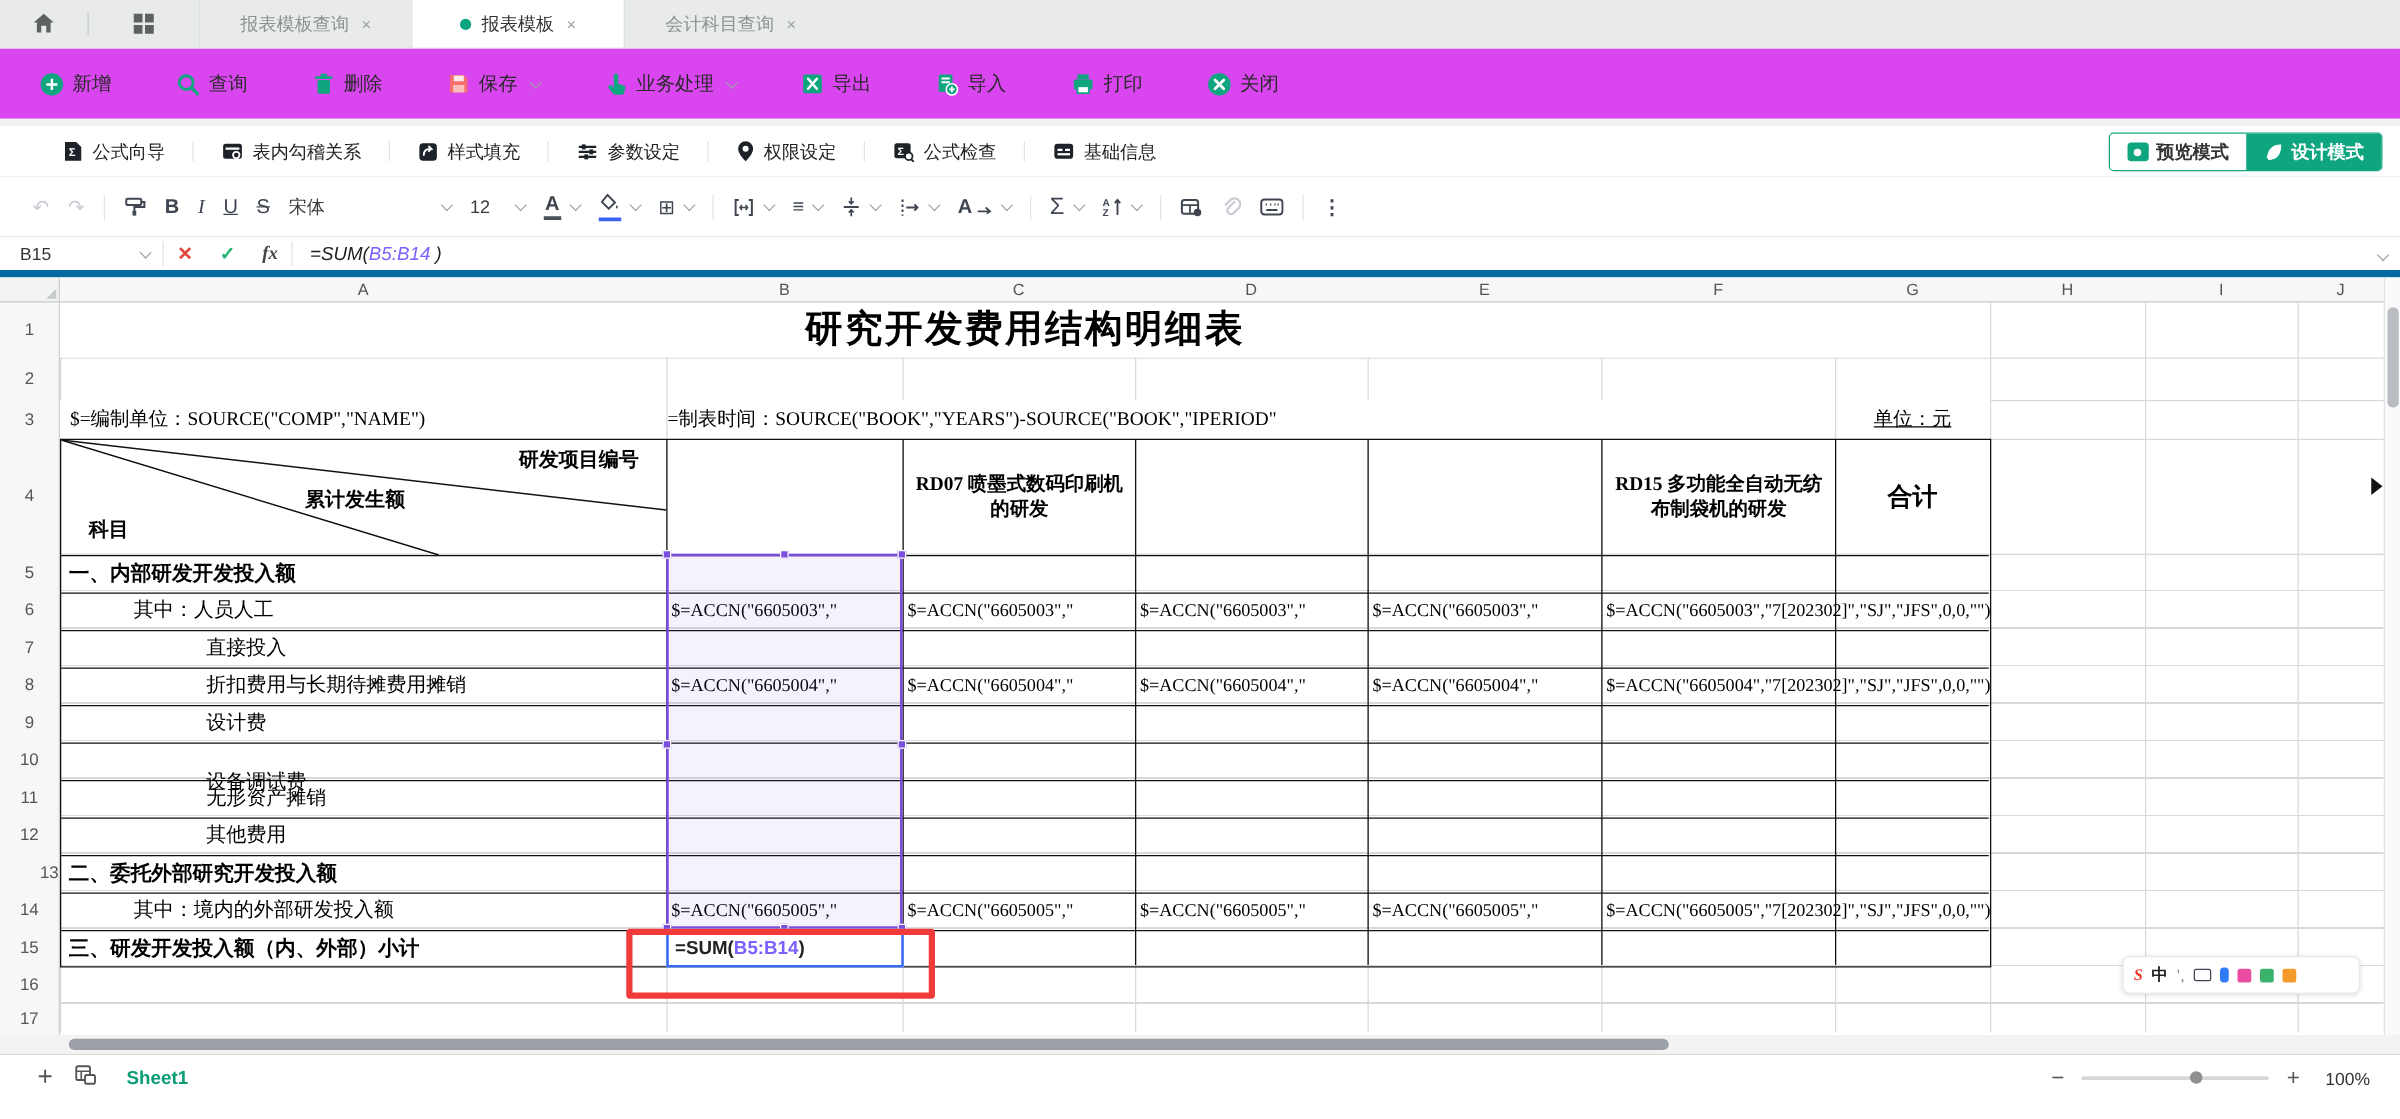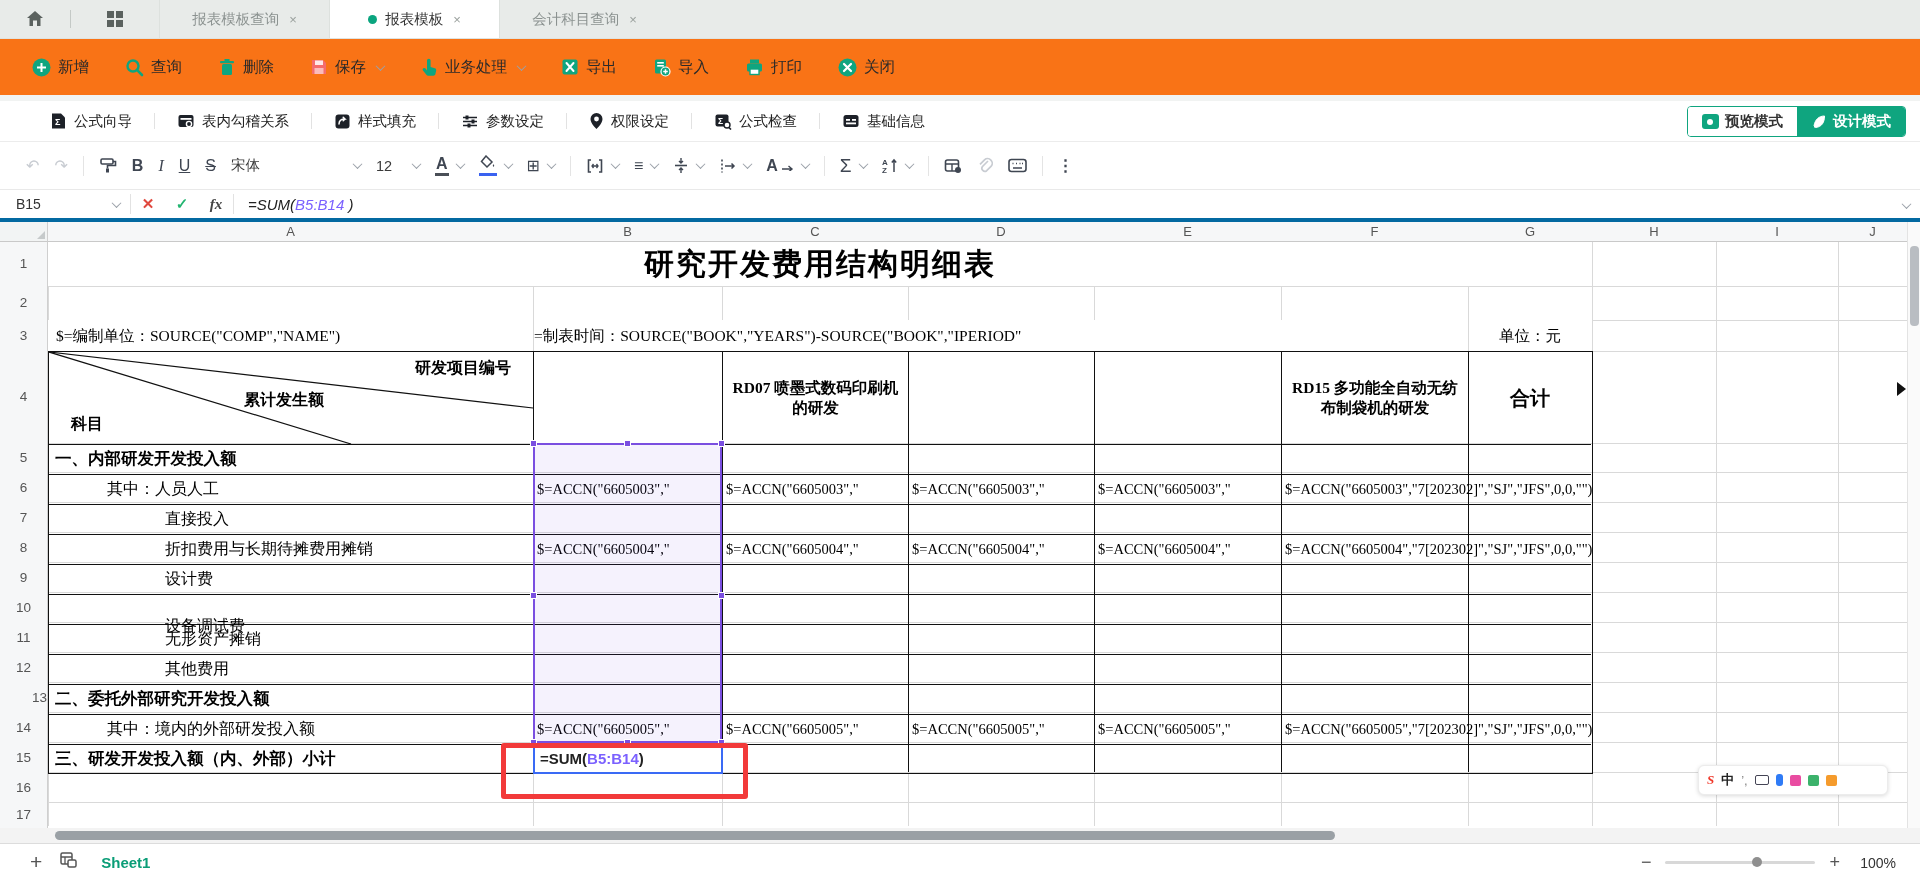--- a/index.html
+++ b/index.html
@@ -13,22 +13,22 @@
   .tb-home { width:70px; display:flex; align-items:center; justify-content:center; cursor:pointer; }
   .tb-sep { width:1px; height:18px; background:#c4c9c6; align-self:center; }
   .tb-grid { width:88px; display:flex; align-items:center; justify-content:center; cursor:pointer; }
   .tab { display:flex; align-items:center; gap:8px; padding:0 20px; min-width:170px; justify-content:center;
     font-size:14.5px; color:#8b9290; border-left:1px solid #dde1de; cursor:pointer; }
   .tab.active { background:#fff; color:#333; }
   .tab .dot { width:9px; height:9px; border-radius:50%; background:#0aa57f; }
   .tab .x { color:#9aa09d; font-size:13px; margin-left:2px; }
 
   
-  .maintb { position:absolute; left:0; top:39px; width:1920px; height:56px; background:#f97316;
-    display:flex; align-items:center; gap:36px; padding-left:32px; }
+  .maintb { position:absolute; left:0; top:39px; width:1920px; height:56px; background:#d946ef;
+    display:flex; align-items:center; gap:52px; padding-left:32px; }
   .mbtn { display:flex; align-items:center; gap:7px; font-size:15.5px; color:#2a2a2a; cursor:pointer; }
   .chev { width:7px; height:7px; border-right:1.6px solid #9aa0a8; border-bottom:1.6px solid #9aa0a8;
     display:inline-block; transform:rotate(45deg) translate(-1px,-1px); margin-left:4px; }
   .gapstrip { position:absolute; left:0; top:95px; width:1920px; height:6px; background:#f1f3f2; }
 
   
   .designtb { position:absolute; left:0; top:101px; width:1920px; height:41px; background:#fff;
     display:flex; align-items:center; padding-left:28px; border-bottom:1px solid #ececec; }
   .dbtn { display:flex; align-items:center; gap:7px; font-size:14.5px; color:#222; cursor:pointer; padding:0 22px; }
   .dsep { width:1px; height:16px; background:#e2e2e2; }
@@ -48,21 +48,21 @@
   .dim { color:#c8ccd2; }
   .fsep { width:1px; height:20px; background:#e4e4e4; }
   .glyph { font-weight:600; }
   .fontname { font-size:14.5px; color:#3a3a3a; width:130px; display:flex; justify-content:space-between; align-items:center; cursor:pointer; }
   .fontsize { font-size:14.5px; color:#3a3a3a; width:44px; display:flex; justify-content:space-between; align-items:center; cursor:pointer; }
   .ul-a { border-bottom:3px solid #4a4f57; padding:0 1px 0 1px; font-weight:600; }
   .ul-bucket { border-bottom:3px solid #3a62f0; padding:0 1px; }
 
   
   .fxbar { position:absolute; left:0; top:190px; width:1920px; height:32px; background:#fff;
-    border-bottom:4px solid #0369a1; display:flex; align-items:center; }
+    border-bottom:6px solid #0369a1; display:flex; align-items:center; }
   .namebox { width:130px; padding:0 10px 0 16px; display:flex; justify-content:space-between; align-items:center;
     font-size:14px; color:#333; height:100%; cursor:pointer; }
   .fxdiv { width:1px; height:20px; background:#e2e2e2; }
   .fxbtn { width:34px; text-align:center; font-size:15px; cursor:pointer; }
   .fxformula { margin-left:14px; font-size:15px; color:#222;font-style:italic; }
   .refpurple { color:#7b61ff; }
   .fxbar-collapse { position:absolute; right:10px; top:12px; }
 
   
   .grid { position:absolute; left:0; top:222px; width:1920px; height:606px; background:#fff; overflow:hidden; }
@@ -482,21 +482,21 @@
     <div class="hl" style="top:221px;"></div>
 
     <div class="patch" style="left:48px;top:20px;width:1544px;height:44px;"></div>
     <div class="patch" style="left:48px;top:98px;width:1544px;height:31px;"></div>
     <div class="v" style="left:533px;top:98px;height:31px;"></div>
     <div class="v" style="left:1468px;top:98px;height:31px;"></div>
 
     <div class="title serif">研究开发费用结构明细表</div>
     <div class="r3txt serif" style="left:56px;width:470px;overflow:hidden;">$=编制单位：SOURCE("COMP","NAME")</div>
     <div class="r3txt serif" style="left:534px;width:562px;overflow:hidden;">=制表时间：SOURCE("BOOK","YEARS")-SOURCE("BOOK","IPERIOD"</div>
-    <div class="r3txt serif" style="left:1468px;width:124px;text-align:center;">单位：元</div>
+    <div class="r3txt serif" style="left:1468px;width:124px;text-align:center;text-decoration:underline;">单位：元</div>
 
     <div class="tbl">
       <div class="tv" style="left:484px;"></div>
       <div class="tv" style="left:673px;"></div>
       <div class="tv" style="left:859px;"></div>
       <div class="tv" style="left:1045px;"></div>
       <div class="tv" style="left:1232px;"></div>
       <div class="tv" style="left:1419px;"></div>
       <div class="th" style="top:92px;"></div>
       <div class="th" style="top:122px;"></div>

